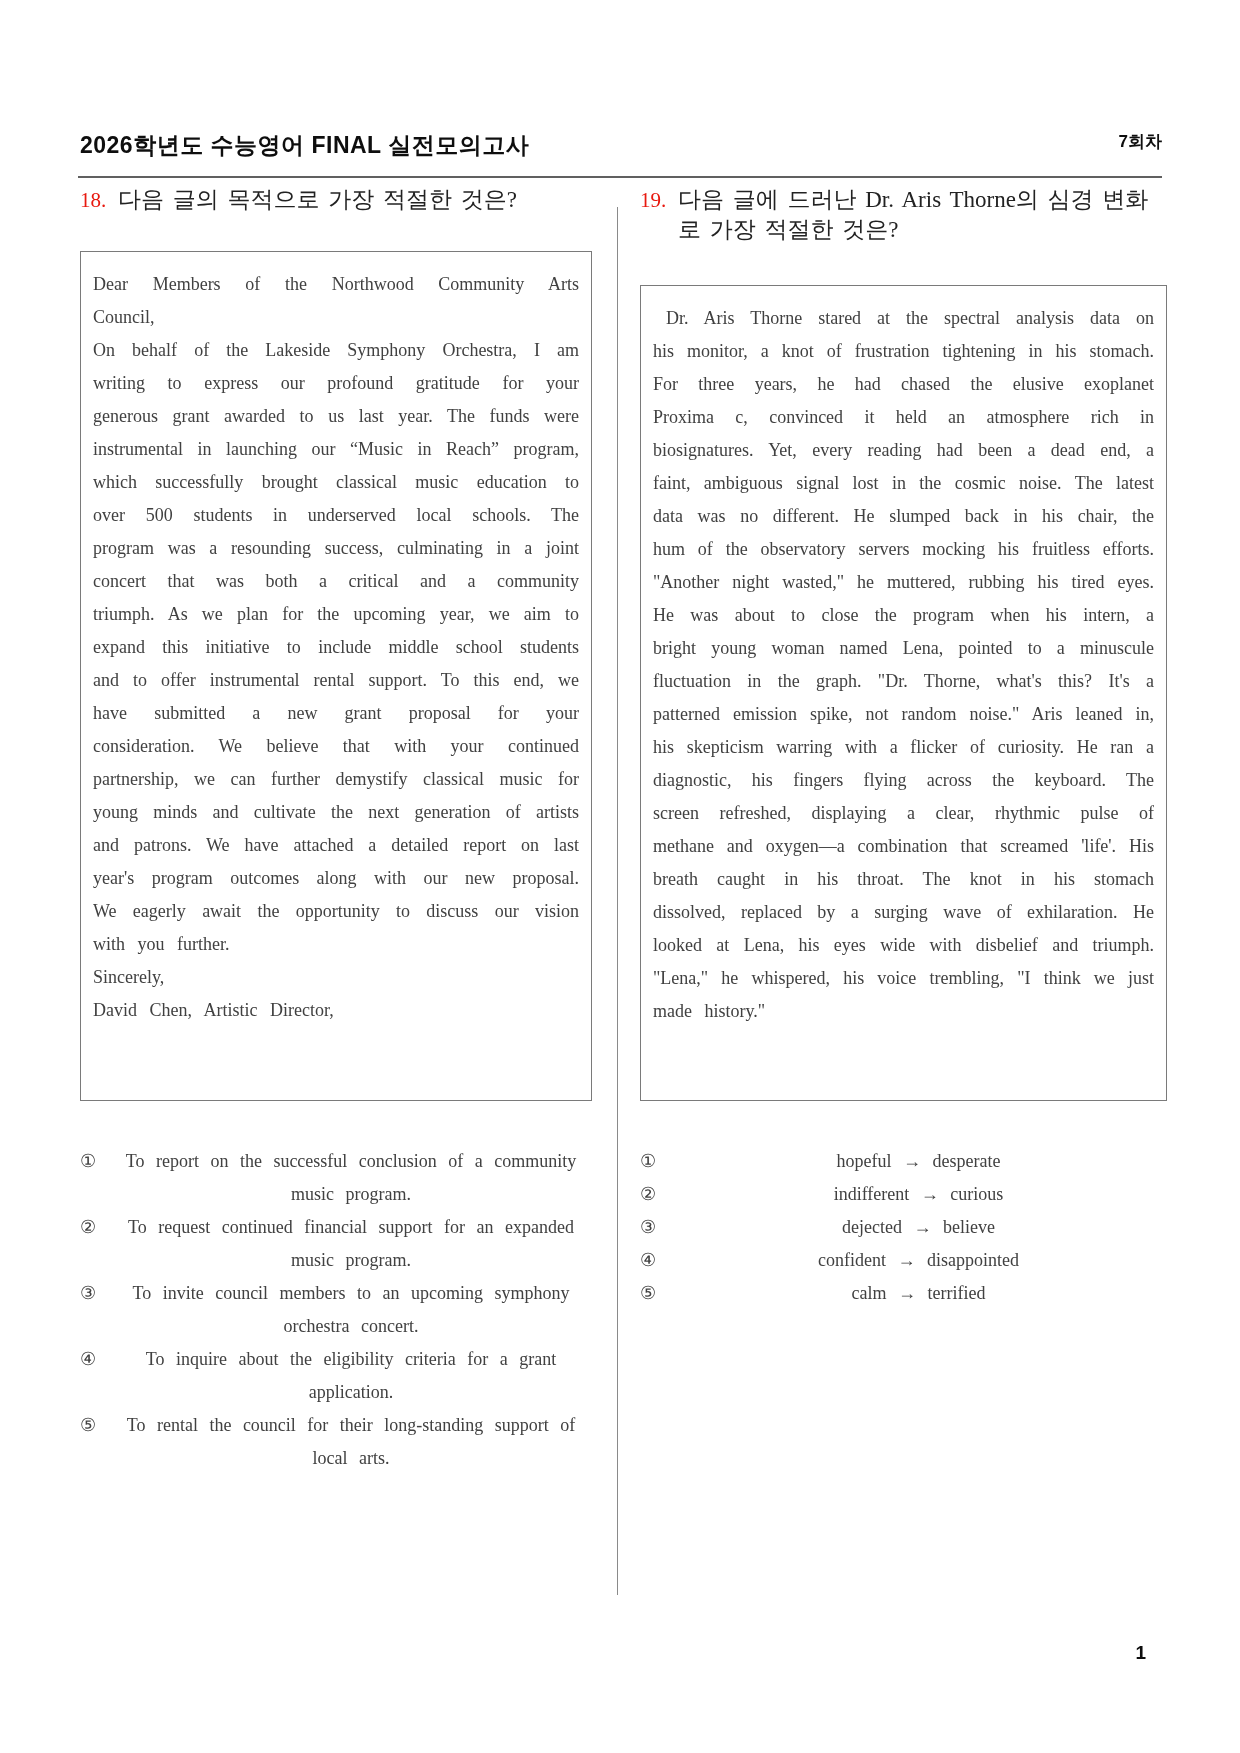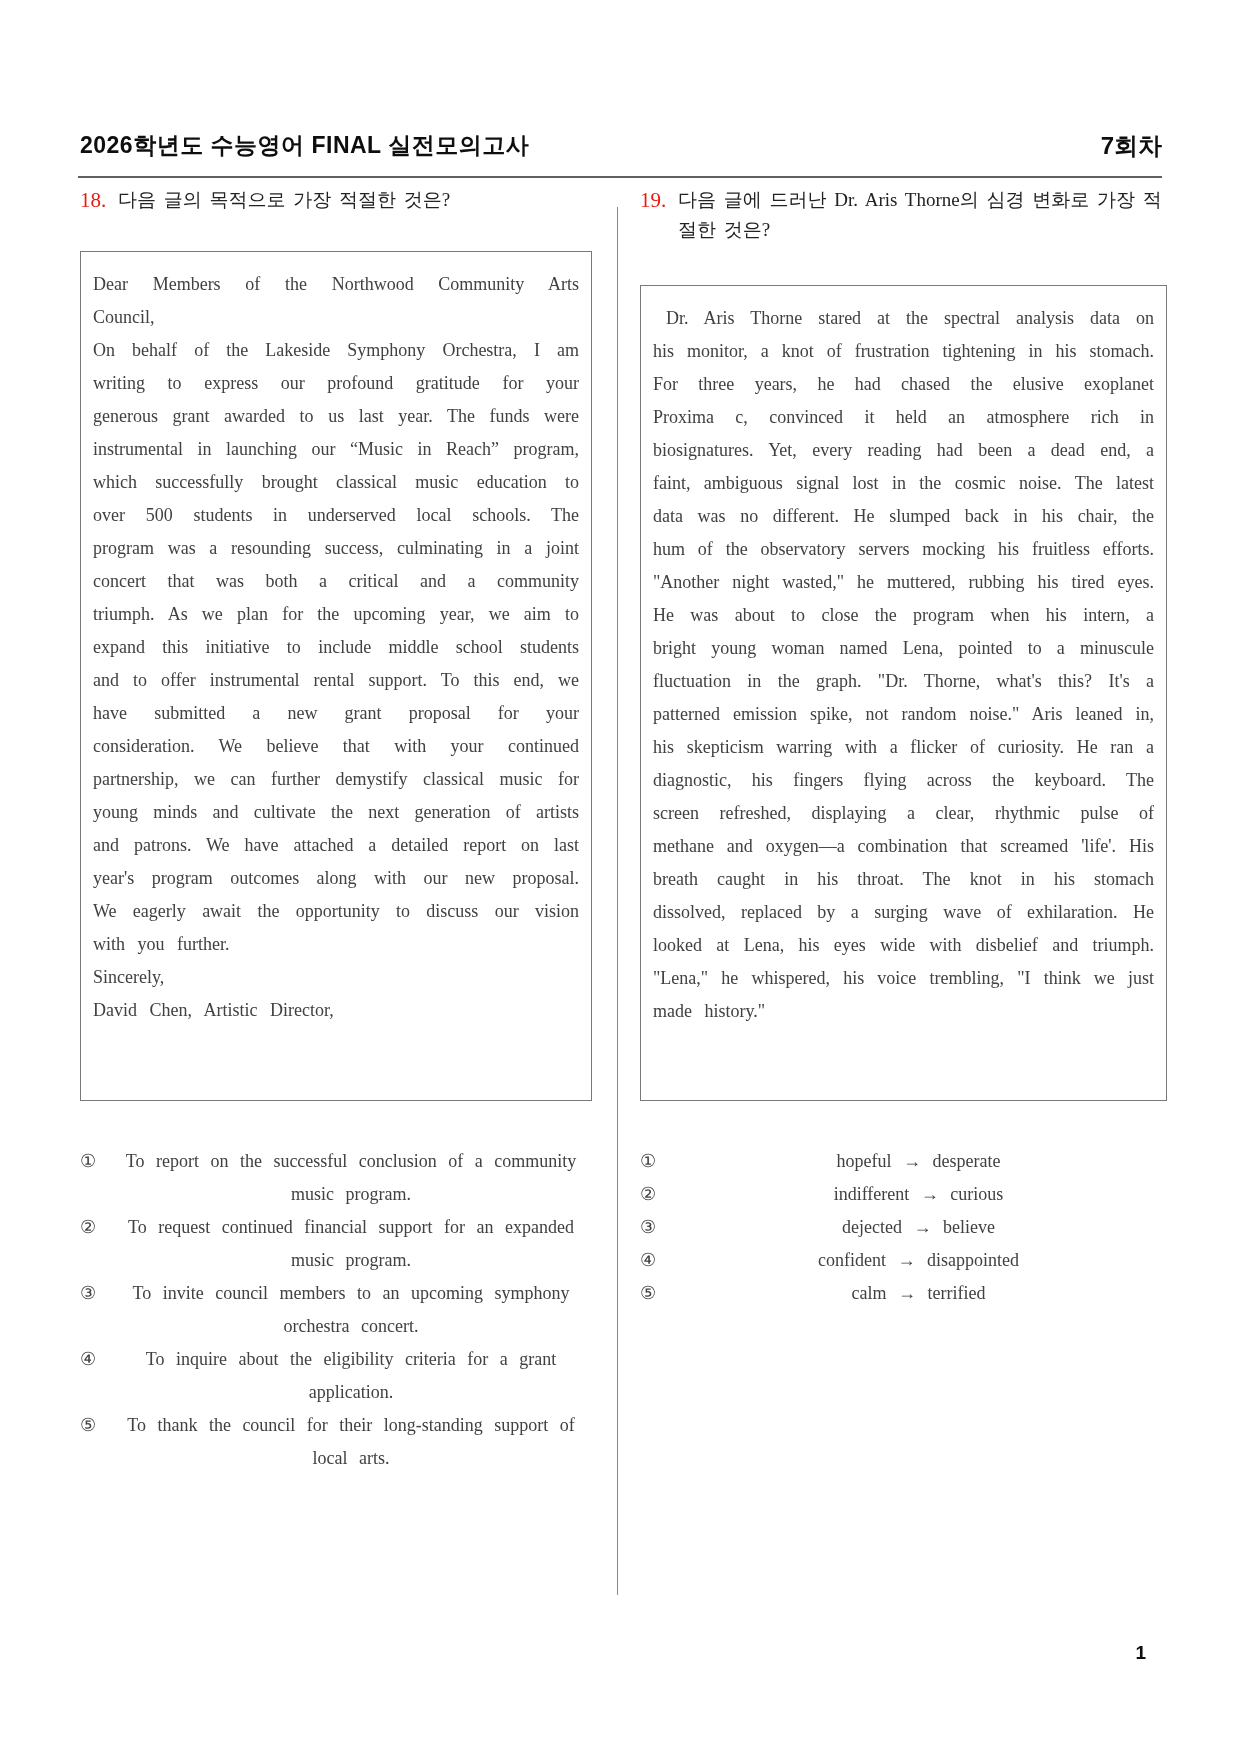--- a/index.html
+++ b/index.html
@@ -16,21 +16,21 @@
   
   .hdr-title {
     position: absolute; left: 80px; top: 130px;
     font-family: "Liberation Sans", sans-serif;
     font-weight: bold; font-size: 23px; color: #0e0e0e;
     letter-spacing: 0.5px;
   }
   .hdr-round {
     position: absolute; right: 78px; top: 130px;
     font-family: "Liberation Sans", sans-serif;
-    font-weight: bold; font-size: 24px; color: #0e0e0e;
+    font-weight: bold; font-size: 17px; color: #0e0e0e;
   }
   .hdr-rule {
     position: absolute; left: 78px; top: 176px;
     width: 1084px; height: 2px; background: #606060;
   }
   
   .col-divider {
     position: absolute; left: 617px; top: 207px;
     width: 1px; height: 1388px; background: #8a8a8a;
   }
@@ -40,21 +40,21 @@
   .col-right { left: 640px; width: 527px; }
 
   .q-head { display: flex; align-items: flex-start; line-height: 30px; }
   .q-num {
     flex: 0 0 38px;
     font-size: 21px; color: var(--q-red, #e8190f);
     font-family: "Liberation Serif", serif;
   }
   .q-prompt {
     flex: 1 1 auto;
-    font-size: 19px; color: #222222;
+    font-size: 23px; color: #222222;
     word-spacing: 3px;
   }
 
   .passage-box {
     border: 1.5px solid #7a7a7a;
     padding: 16px 12px;
     font-size: 18px; line-height: 33px;
     color: #414141;
     word-spacing: 8px;
   }
@@ -113,21 +113,21 @@
       <li>
         <span class="opt-marker">③</span>
         <span class="opt-text">To invite council members to an upcoming symphony orchestra concert.</span>
       </li>
       <li>
         <span class="opt-marker">④</span>
         <span class="opt-text">To inquire about the eligibility criteria for a grant application.</span>
       </li>
       <li>
         <span class="opt-marker">⑤</span>
-        <span class="opt-text">To thank the council for their long-standing support of local arts.</span>
+        <span class="opt-text">To rental the council for their long-standing support of local arts.</span>
       </li>
     </ul>
   </section>
 
   <section class="col col-right">
     <div class="q-head">
       <span class="q-num">19.</span>
       <span class="q-prompt">다음 글에 드러난 Dr. Aris Thorne의 심경 변화로 가장 적절한 것은?</span>
     </div>
 

